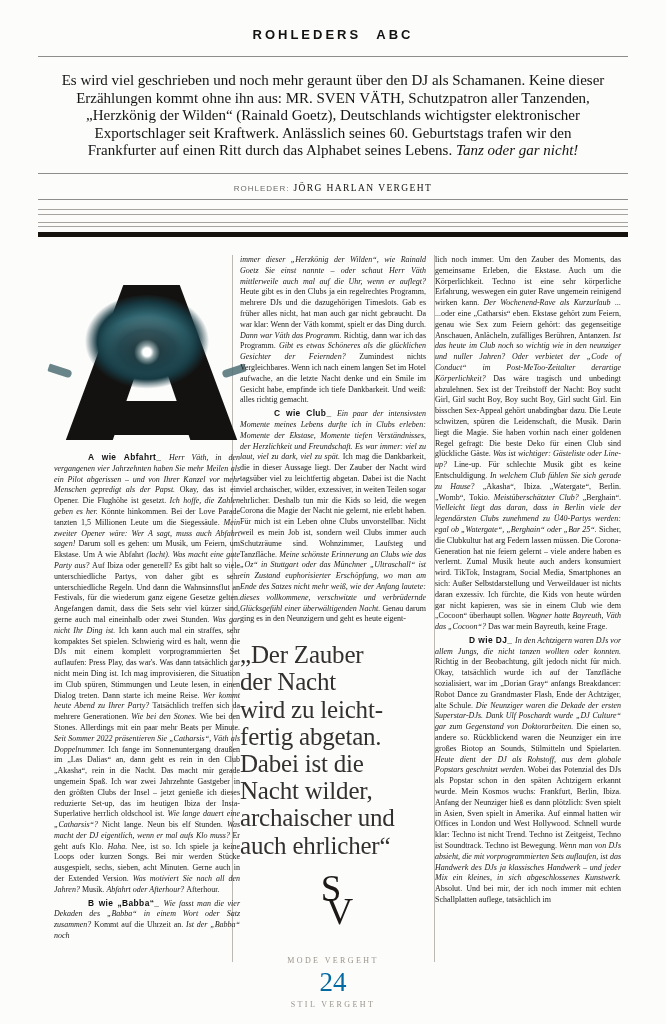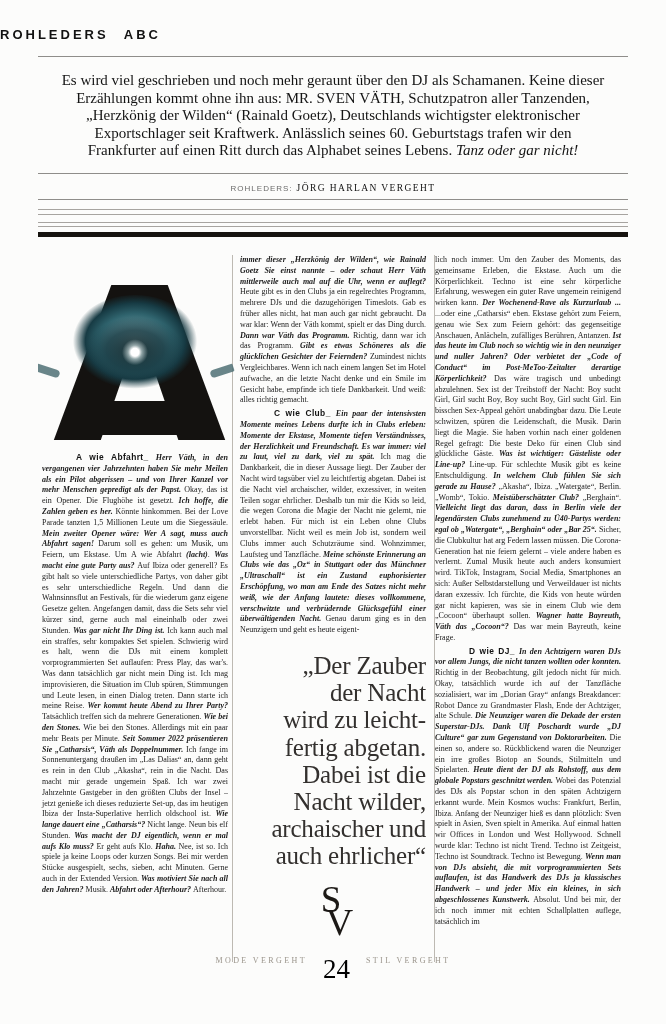--- a/index.html
+++ b/index.html
@@ -1,80 +1,80 @@
 <!DOCTYPE html>
 <html lang="de"><head>
 <meta charset="utf-8">
 <style>
   html,body{margin:0;padding:0;background:#e8e8e8;}
   .page{position:relative;width:666px;height:1024px;margin:0 auto;background:#fcfcfb;overflow:hidden;
         font-family:"Liberation Serif",serif;color:#191919;}
   
-  .kicker{padding-top:27px;font-family:"Liberation Sans",sans-serif;
+  .kicker{padding-top:27px;text-align:center;font-family:"Liberation Sans",sans-serif;
           font-weight:bold;font-size:13px;letter-spacing:3px;word-spacing:9px;color:#121212;}
   .hrule{height:1px;background:#8f8d8a;margin:0 38px;}
   .rule-top{margin-top:14px;}
   .intro{margin:15px auto 0;width:546px;text-align:center;font-size:15px;line-height:17.6px;color:#141414;}
   .intro .seg-i{font-style:italic;}
   .byline-row{margin:13px 38px 0;border-top:1px solid #8f8d8a;border-bottom:1px solid #8f8d8a;
               padding:3px 0 4px;text-align:center;}
   .byline-label{font-family:"Liberation Sans",sans-serif;font-size:8px;letter-spacing:1px;color:#6b6b6b;}
   .byline-name{font-size:9.5px;letter-spacing:1.4px;color:#111;}
   .rl{height:1px;margin:0 38px;background:#a7a4a0;}
   .g10{height:9px}.g4{height:4px}.g7{height:7px}.g3{height:3px}.g5{height:5px}
   .black-bar{height:5px;background:#16130f;margin:0 38px;}
   
   .columns{position:absolute;left:38px;right:38px;top:255px;height:707px;overflow:hidden;}
   .vrule{position:absolute;top:0;bottom:0;width:1px;background:#bdb9b2;}.vrule-c1{left:194px}.vrule-c2{left:396px}
   .col{position:absolute;top:0;width:186px;}
-  .col1{left:4px}.col2{left:202px}.col3{left:397px}
+  .col1{left:16px}.col2{left:202px}.col3{left:397px}
   .body-para{font-size:8px;line-height:10.8px;text-align:justify;hyphens:auto;color:#1a1a1a;margin:0;}
   .body-para + .body-para{margin-top:2px;}
   .sec-indent{text-indent:34px;}
   .seg-h{font-family:"Liberation Sans",sans-serif;font-weight:700;font-size:8.4px;letter-spacing:.4px;color:#121212;}
-  .seg-q{font-style:italic;font-weight:700;}
+  .seg-q{font-style:italic;font-weight:400;}
   
   .dropcap{position:relative;height:185px;margin-bottom:12px;overflow:visible;}
   .dropcap .glyph{display:block;height:185px;overflow:hidden;text-align:center;
       font-family:"DejaVu Sans",sans-serif;font-weight:bold;font-size:252px;line-height:1;color:#141210;}
   .dropcap .glyph span{display:inline-block;margin-top:-30px;}
   .shark{position:absolute;left:50%;top:95px;width:138px;height:110px;transform:translate(-50%,-50%);
       border-radius:50%;
       background:
         radial-gradient(circle at 50% 52%, #ffffff 0px, #ffffff 4px, rgba(235,250,250,.55) 7px, rgba(210,235,235,0) 13px),
         radial-gradient(ellipse 46% 40% at 50% 50%, rgba(12,30,34,.85) 0%, rgba(22,52,60,.7) 45%, rgba(0,0,0,0) 75%),
         radial-gradient(ellipse 50% 48% at 50% 42%, #9cbbbe 0%, #618f97 26%, #2f636d 52%, #173b44 72%, rgba(10,22,26,0) 90%);}
   .fin{position:absolute;width:24px;height:8px;background:#4f7074;border-radius:2px 6px 6px 2px;opacity:.85;}
   .fin-left{left:-6px;top:112px;transform:rotate(18deg);}
   .fin-right{right:-6px;top:112px;transform:rotate(-18deg) scaleX(-1);}
   
-  .pull-quote{margin-top:16px;text-align:right;font-size:25px;line-height:27.2px;
+  .pull-quote{margin-top:16px;text-align:left;font-size:25px;line-height:27.2px;
       color:#33302e;letter-spacing:-.2px;}
   .monogram{position:relative;height:64px;margin-top:12px;}
   .mono-s,.mono-v{position:absolute;font-family:"Liberation Serif",serif;color:#1c1916;}
   .mono-s{left:50%;top:-4px;transform:translateX(-60%);font-size:37px;}
   .mono-v{left:50%;top:18px;transform:translateX(-26%);font-size:38px;}
   
-  .footer{position:absolute;left:0;right:0;top:956px;display:flex;align-items:flex-start;
-      justify-content:center;gap:16px;}
+  .footer{position:absolute;left:0;right:0;top:956px;display:flex;align-items:center;
+      justify-content:center;gap:4px;flex-direction:column;}
   .footer-word{font-size:8px;letter-spacing:2.4px;color:#9a948b;}
-  .footer-num{font-size:27px;color:#000000;line-height:1;}
+  .footer-num{font-size:27px;color:#0369a1;line-height:1;}
 </style>
 </head>
 <body>
 
 <div class="page">
 
   <div class="kicker">ROHLEDERS ABC</div>
   <div class="hrule rule-top"></div>
 
   <div class="intro"><span class="seg-r">Es wird viel geschrieben und noch mehr geraunt über den DJ als Schamanen. Keine dieser Erzählungen kommt ohne ihn aus: MR. SVEN VÄTH, Schutzpatron aller Tanzenden, „Herzkönig der Wilden“ (Rainald Goetz), Deutschlands wichtigster elektronischer Exportschlager seit Kraftwerk. Anlässlich seines 60. Geburtstags trafen wir den Frankfurter auf einen Ritt durch das Alphabet seines Lebens. </span><span class="seg-i">Tanz oder gar nicht!</span></div>
 
   <div class="byline-row">
-    <span class="byline-label">ROHLEDERS:</span>
+    <span class="byline-label">ROHLEDER:</span>
     <span class="byline-name">JÖRG HARLAN VERGEHT</span>
   </div>
 
   <div class="g10"></div>
   <div class="rl"></div>
   <div class="g4"></div>
   <div class="rl"></div>
   <div class="g7"></div>
   <div class="rl"></div>
   <div class="g3"></div>
@@ -88,20 +88,21 @@
     <div class="vrule vrule-c2"></div>
 
     <div class="col col1">
       <div class="dropcap">
         <div class="glyph"><span>A</span></div>
         <div class="fin fin-left"></div>
         <div class="fin fin-right"></div>
         <div class="shark"></div>
       </div>
       <p class="body-para sec-indent"><span class="seg-h">A wie Abfahrt_ </span><span class="seg-q">Herr Väth, in den vergangenen vier Jahrzehnten haben Sie mehr Meilen als ein Pilot abgerissen – und von Ihrer Kanzel vor mehr Menschen gepredigt als der Papst. </span><span class="seg-a">Okay, das ist ein Opener. Die Flughöhe ist gesetzt. </span><span class="seg-q">Ich hoffe, die Zahlen geben es her. </span><span class="seg-a">Könnte hinkommen. Bei der Love Parade tanzten 1,5 Millionen Leute um die Siegessäule. </span><span class="seg-q">Mein zweiter Opener wäre: Wer A sagt, muss auch Abfahrt sagen! </span><span class="seg-a">Darum soll es gehen: um Musik, um Feiern, um Ekstase. Um A wie Abfahrt </span><span class="seg-q">(lacht)</span><span class="seg-a">. </span><span class="seg-q">Was macht eine gute Party aus? </span><span class="seg-a">Auf Ibiza oder generell? Es gibt halt so viele unterschiedliche Partys, von daher gibt es sehr unterschiedliche Regeln. Und dann die Wahnsinnsflut an Festivals, für die wiederum ganz eigene Gesetze gelten. Angefangen damit, dass die Sets sehr viel kürzer sind, gerne auch mal eineinhalb oder zwei Stunden. </span><span class="seg-q">Was gar nicht Ihr Ding ist. </span><span class="seg-a">Ich kann auch mal ein straffes, sehr kompaktes Set spielen. Schwierig wird es halt, wenn die DJs mit einem komplett vorprogrammierten Set auflaufen: Press Play, das war's. Was dann tatsächlich gar nicht mein Ding ist. Ich mag improvisieren, die Situation im Club spüren, Stimmungen und Leute lesen, in einen Dialog treten. Dann starte ich meine Reise. </span><span class="seg-q">Wer kommt heute Abend zu Ihrer Party? </span><span class="seg-a">Tatsächlich treffen sich da mehrere Generationen. </span><span class="seg-q">Wie bei den Stones. </span><span class="seg-a">Wie bei den Stones. Allerdings mit ein paar mehr Beats per Minute. </span><span class="seg-q">Seit Sommer 2022 präsentieren Sie „Catharsis“, Väth als Doppelnummer. </span><span class="seg-a">Ich fange im Sonnenuntergang draußen im „Las Dalias“ an, dann geht es rein in den Club „Akasha“, rein in die Nacht. Das macht mir gerade ungemein Spaß. Ich war zwei Jahrzehnte Gastgeber in den größten Clubs der Insel – jetzt genieße ich dieses reduzierte Set-up, das im heutigen Ibiza der Insta-Superlative herrlich oldschool ist. </span><span class="seg-q">Wie lange dauert eine „Catharsis“? </span><span class="seg-a">Nicht lange. Neun bis elf Stunden. </span><span class="seg-q">Was macht der DJ eigentlich, wenn er mal aufs Klo muss? </span><span class="seg-a">Er geht aufs Klo. </span><span class="seg-q">Haha. </span><span class="seg-a">Nee, ist so. Ich spiele ja keine Loops oder kurzen Songs. Bei mir werden Stücke ausgespielt, sechs, sieben, acht Minuten. Gerne auch in der Extended Version. </span><span class="seg-q">Was motiviert Sie nach all den Jahren? </span><span class="seg-a">Musik. </span><span class="seg-q">Abfahrt oder Afterhour? </span><span class="seg-a">Afterhour.</span></p>
+      <p class="body-para sec-indent"><span class="seg-h">B wie „Babba“_ </span><span class="seg-q">Wie fasst man die vier Dekaden des „Babba“ in einem Wort oder Satz zusammen? </span><span class="seg-a">Kommt auf die Uhrzeit an. </span><span class="seg-q">Ist der „Babba“ noch</span></p>
     </div>
 
     <div class="col col2">
       <p class="body-para"><span class="seg-q">immer dieser „Herzkönig der Wilden“, wie Rainald Goetz Sie einst nannte – oder schaut Herr Väth mittlerweile auch mal auf die Uhr, wenn er auflegt? </span><span class="seg-a">Heute gibt es in den Clubs ja ein regelrechtes Programm, mehrere DJs und die dazugehörigen Timeslots. Gab es früher alles nicht, hat man auch gar nicht gebraucht. Da war klar: Wenn der Väth kommt, spielt er das Ding durch. </span><span class="seg-q">Dann war Väth das Programm. </span><span class="seg-a">Richtig, dann war ich das Programm. </span><span class="seg-q">Gibt es etwas Schöneres als die glücklichen Gesichter der Feiernden? </span><span class="seg-a">Zumindest nichts Vergleichbares. Wenn ich nach einem langen Set im Hotel aufwache, an die letzte Nacht denke und ein Smile im Gesicht habe, empfinde ich tiefe Dankbarkeit. Und weiß: alles richtig gemacht.</span></p>
       <p class="body-para sec-indent"><span class="seg-h">C wie Club_ </span><span class="seg-q">Ein paar der intensivsten Momente meines Lebens durfte ich in Clubs erleben: Momente der Ekstase, Momente tiefen Verständnisses, der Herzlichkeit und Freundschaft. Es war immer: viel zu laut, viel zu dark, viel zu spät. </span><span class="seg-a">Ich mag die Dankbarkeit, die in dieser Aussage liegt. Der Zauber der Nacht wird tagsüber viel zu leichtfertig abgetan. Dabei ist die Nacht viel archaischer, wilder, exzessiver, in weiten Teilen sogar ehrlicher. Deshalb tun mir die Kids so leid, die wegen Corona die Magie der Nacht nie gelernt, nie erlebt haben. Für mich ist ein Leben ohne Clubs unvorstellbar. Nicht weil es mein Job ist, sondern weil Clubs immer auch Schutzräume sind. Wohnzimmer, Laufsteg und Tanzfläche. </span><span class="seg-q">Meine schönste Erinnerung an Clubs wie das „Oz“ in Stuttgart oder das Münchner „Ultraschall“ ist ein Zustand euphorisierter Erschöpfung, wo man am Ende des Satzes nicht mehr weiß, wie der Anfang lautete: dieses vollkommene, verschwitzte und verbrüdernde Glücksgefühl einer überwältigenden Nacht. </span><span class="seg-a">Genau darum ging es in den Neunzigern und geht es heute eigent-</span></p>
       <div class="pull-quote">„Der Zauber<br>der Nacht<br>wird zu leicht-<br>fertig abgetan.<br>Dabei ist die<br>Nacht wilder,<br>archaischer und<br>auch ehrlicher“</div>
       <div class="monogram">
         <span class="mono-s">S</span>
         <span class="mono-v">V</span>
       </div>

